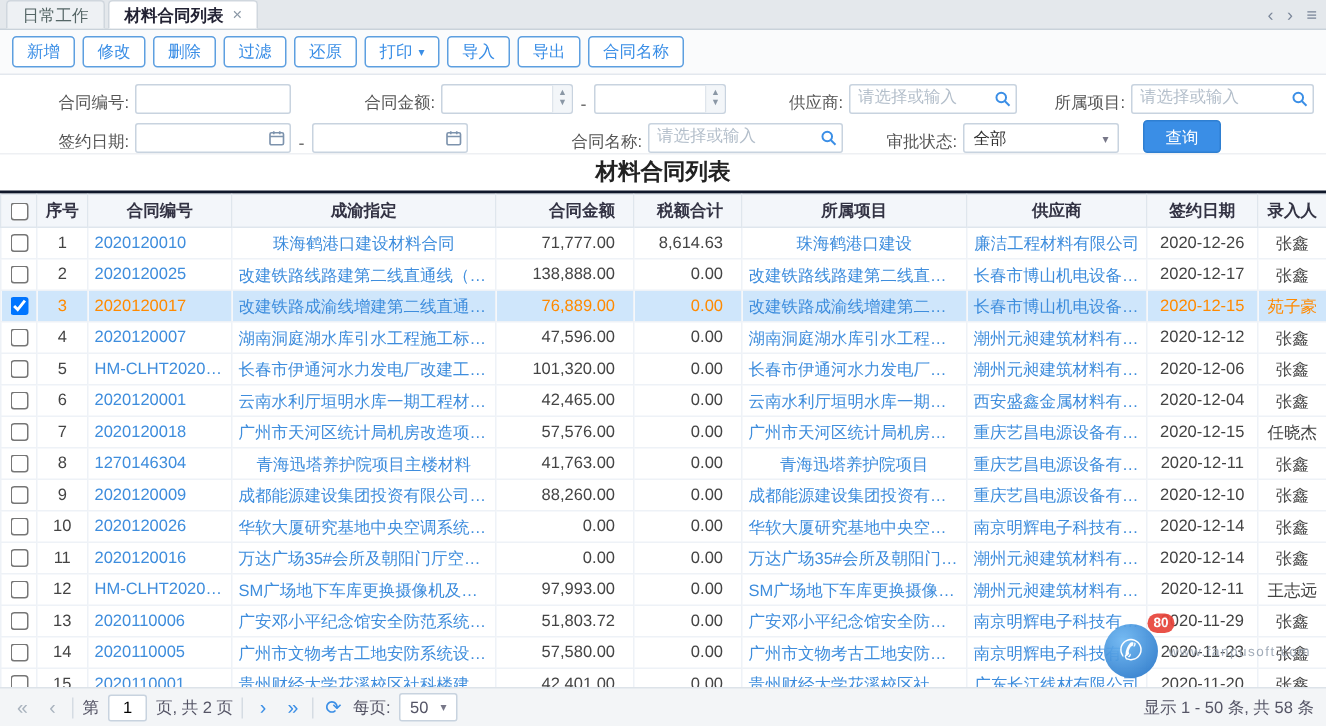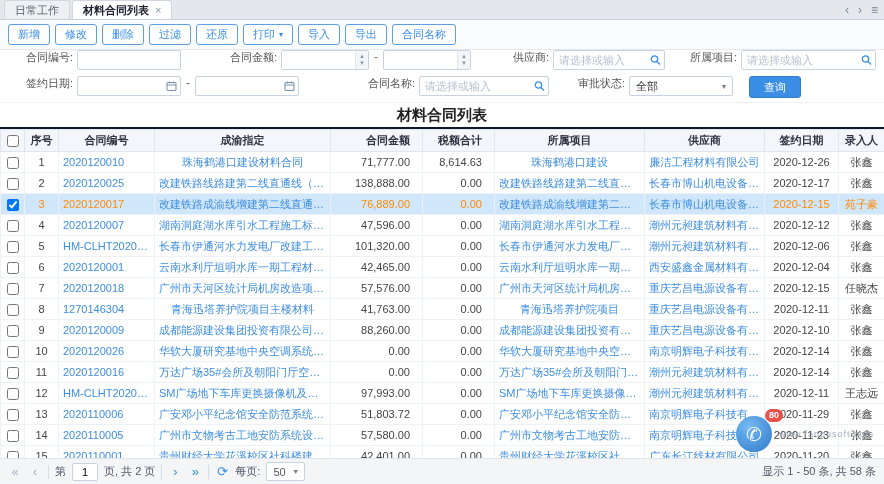--- a/index.html
+++ b/index.html
@@ -14,23 +14,23 @@
   .tb-icons{position:absolute;right:6px;top:2px;display:flex;gap:9px;color:#7a8699;font-size:12px;line-height:16px}
   .tb-icons span{cursor:pointer}
 
   
   .toolbar{height:30px;display:flex;align-items:center;gap:5px;padding:0 8px;background:#fafbfc;border-bottom:1px solid #e3e8ee}
   .tb-btn{height:21px;padding:0 9px;border:1px solid #5d9fe0;border-radius:3px;background:#fff;color:#3a8ee6;font-size:11px;cursor:pointer;font-family:inherit;display:flex;align-items:center;gap:4px}
   .tb-btn .caret{font-size:8px;line-height:8px}
 
   
   .filters{background:#fff;border-bottom:1px solid #eef0f3}
-  .frow{height:26px;display:flex;align-items:flex-start;padding-left:11px}
+  .frow{height:26px;display:flex;align-items:flex-end;padding-left:24px}
   .flabel{font-size:11px;color:#555;text-align:right;flex-shrink:0;white-space:nowrap}
-  .tin{height:20px;border:1px solid #c8d3df;border-radius:2px;padding:0 5px;font-size:11px;color:#333;font-family:Liberation Serif, serif;width:100%;background:#fff}
+  .tin{height:20px;border:1px solid #c8d3df;border-radius:2px;padding:0 5px;font-size:11px;color:#333;font-family:Liberation Mono, monospace;width:100%;background:#fff}
   .tin::placeholder{color:#b4bfcb}
   .fbox{position:relative;flex-shrink:0}
   .fbox.grow{flex:1 1 auto}
   .spinbox .tin{padding-right:16px}
   .searchbox .tin,.datebox .tin{padding-right:18px}
   .spin{position:absolute;right:1px;top:1px;bottom:1px;width:13px;display:flex;flex-direction:column;align-items:center;justify-content:center;background:#f3f6f9;border-left:1px solid #dfe5ec;cursor:pointer;border-radius:0 2px 2px 0}
   .spin i{font-style:normal;font-size:6px;line-height:7px;color:#8a97a5}
   .ficon{position:absolute;right:4px;top:50%;transform:translateY(-50%);display:flex;cursor:pointer}
   .dash{width:14px;text-align:center;color:#666;flex-shrink:0}
   .selbox{height:20px;border:1px solid #c8d3df;border-radius:2px;background:#fff;display:flex;align-items:center;justify-content:space-between;padding:0 6px;cursor:pointer;flex-shrink:0}

